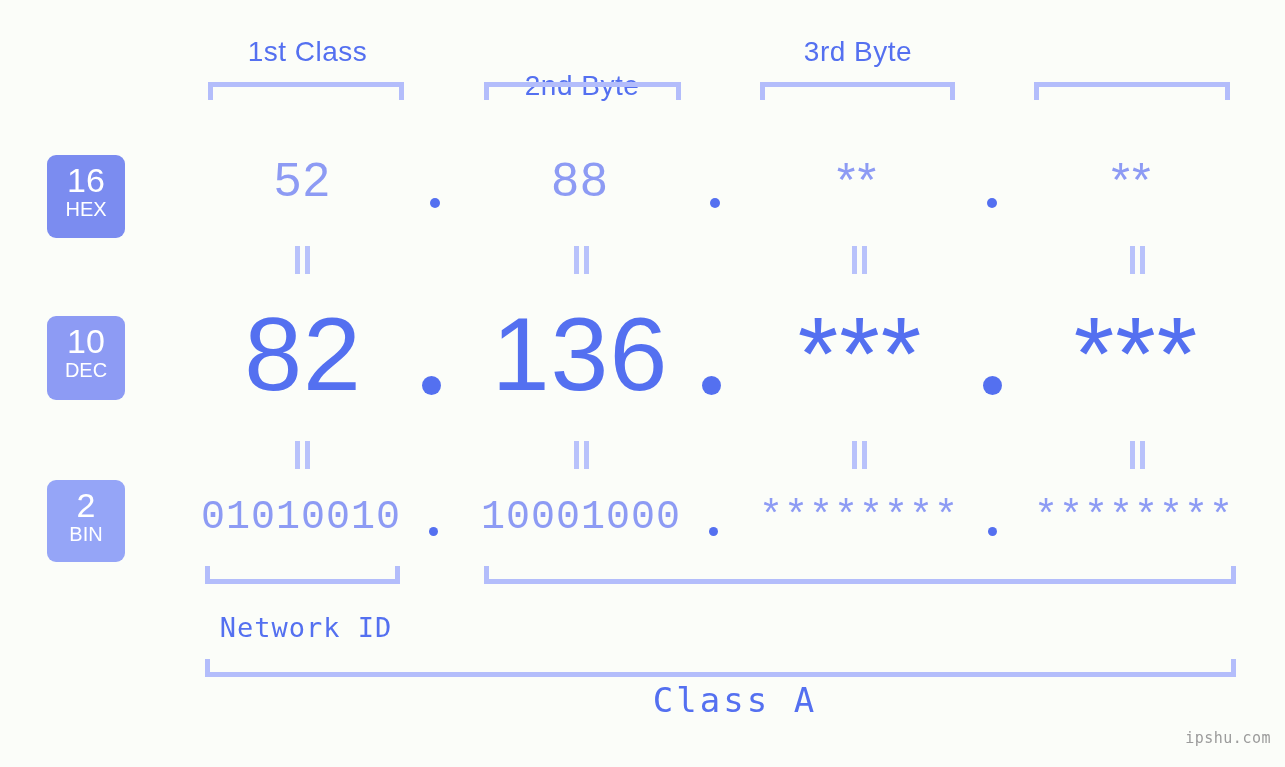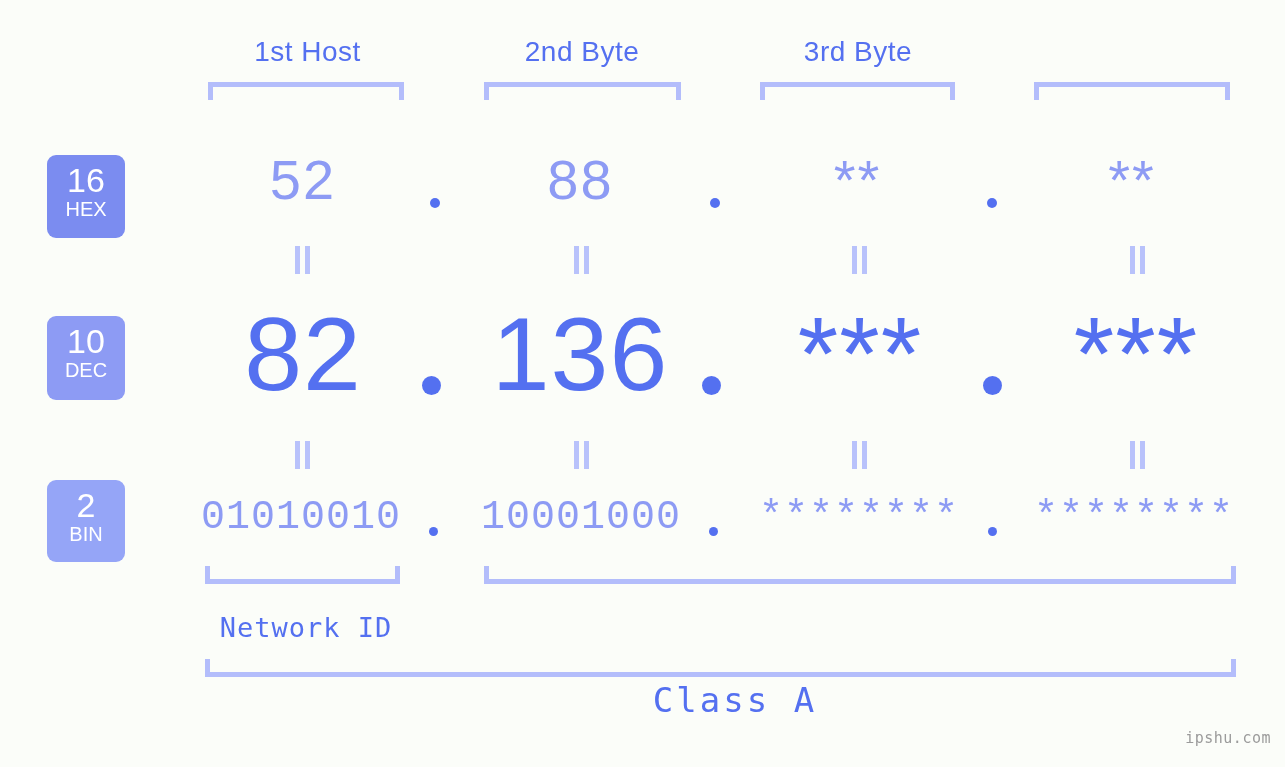--- a/index.html
+++ b/index.html
@@ -78,21 +78,21 @@
   .badge-bin { top: 480px; height: 82px; background: #95a5f7; }
 
   
   .cell {
     position: absolute;
     text-align: center;
     white-space: nowrap;
   }
 
   .hex-val {
-    font-size: 56px;
+    font-size: 48px;
     line-height: 56px;
     color: #8d9bf4;
     letter-spacing: 2px;
   }
   .dec-val {
     font-size: 104px;
     line-height: 112px;
     color: #5470f0;
     letter-spacing: 1px;
   }
@@ -161,22 +161,22 @@
     color: #9b9b9b;
     font-family: "DejaVu Sans Mono", monospace;
     letter-spacing: 0.5px;
   }
 </style>
 </head>
 <body>
 
 <div id="stage">
 
-  <div class="byte-head" style="left:205px;width:205px;">1st Host</div>
-  <div class="byte-head" style="left:482px;width:200px;">2nd Byte</div>
+  <div class="byte-head" style="left:205px;width:205px;">1st Class</div>
+  <div class="byte-head" style="left:482px;width:200px;margin-top:34px;">2nd Byte</div>
   <div class="byte-head" style="left:760px;width:196px;">3rd Byte</div>
 
   <div class="bracket-down" style="left:208px;top:82px;width:196px;"></div>
   <div class="bracket-down" style="left:484px;top:82px;width:197px;"></div>
   <div class="bracket-down" style="left:760px;top:82px;width:195px;"></div>
   <div class="bracket-down" style="left:1034px;top:82px;width:196px;"></div>
 
   <div class="badge badge-hex">
     <span class="num">16</span>
     <span class="lbl">HEX</span>

